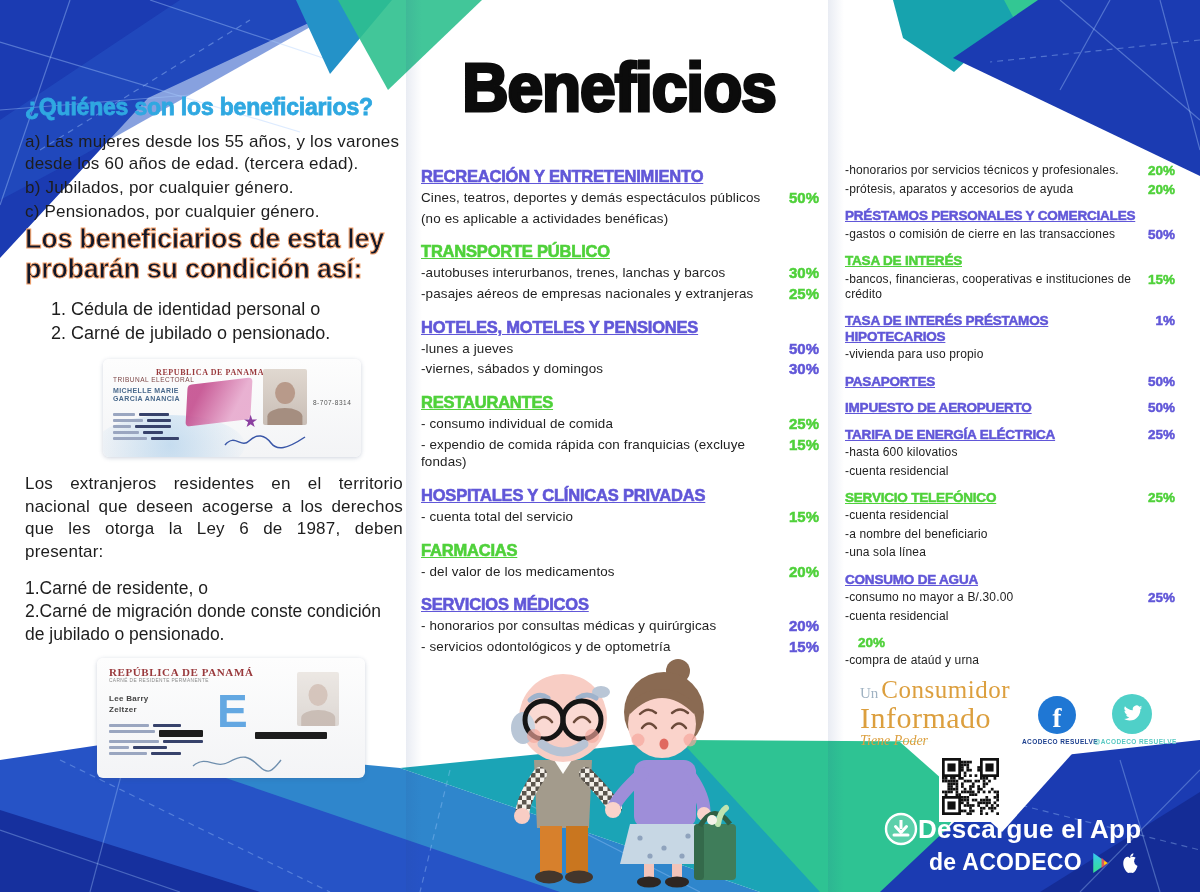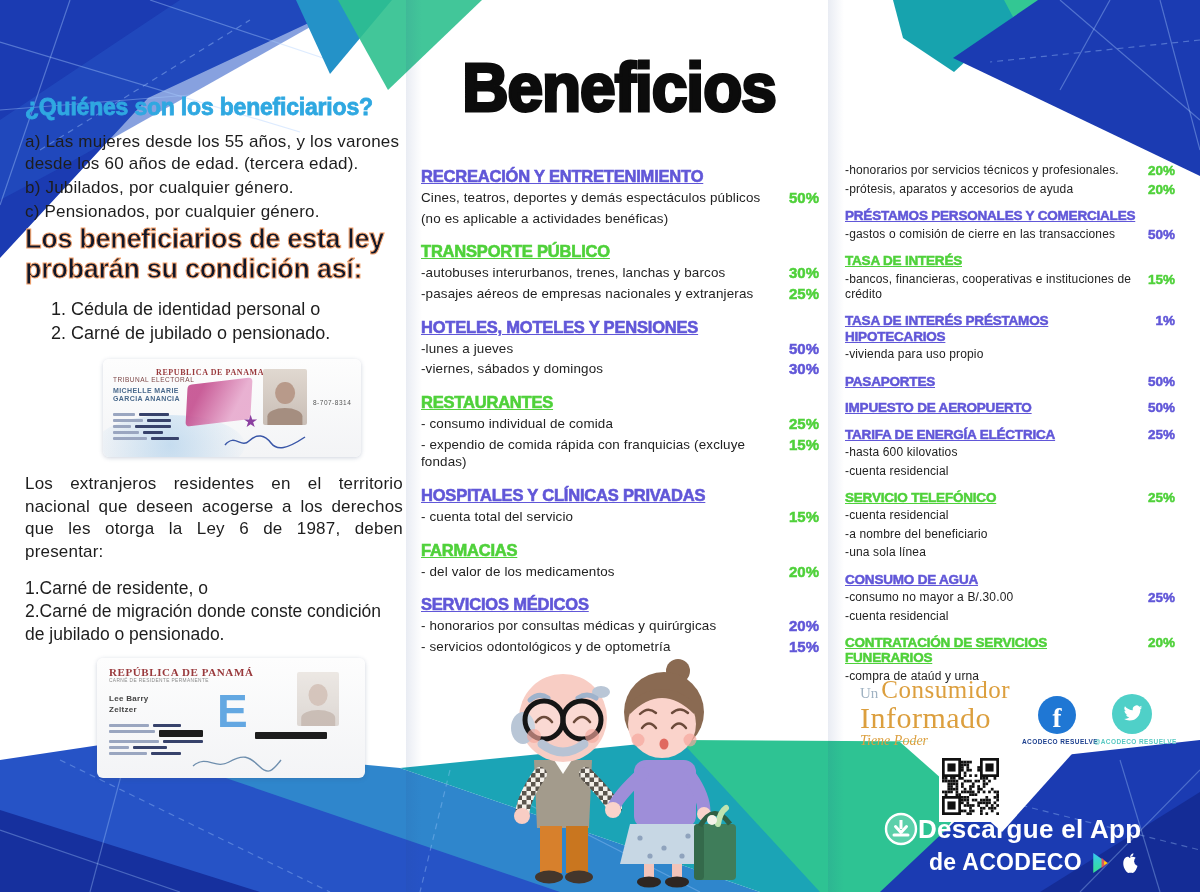--- a/index.html
+++ b/index.html
@@ -414,21 +414,20 @@
         <div class="item-row">
           <span class="item-text">-consumo no mayor a B/.30.00</span>
           <span class="pct txt-purple">25%</span>
         </div>
         <div class="item-row">
           <span class="item-text">-cuenta residencial</span>
         </div>
       </div>
       <div class="section">
         <div class="sec-header">
-          <span class="sec-label txt-green">CONTRATACIÓN DE SERVICIOS FUNERARIOS</span>
           <span class="pct txt-green">20%</span>
         </div>
         <div class="item-row">
           <span class="item-text">-compra de ataúd y urna</span>
         </div>
       </div>
     </div>
 
 <svg class="couple" width="280" height="236" viewBox="0 0 280 236">
   <defs>

